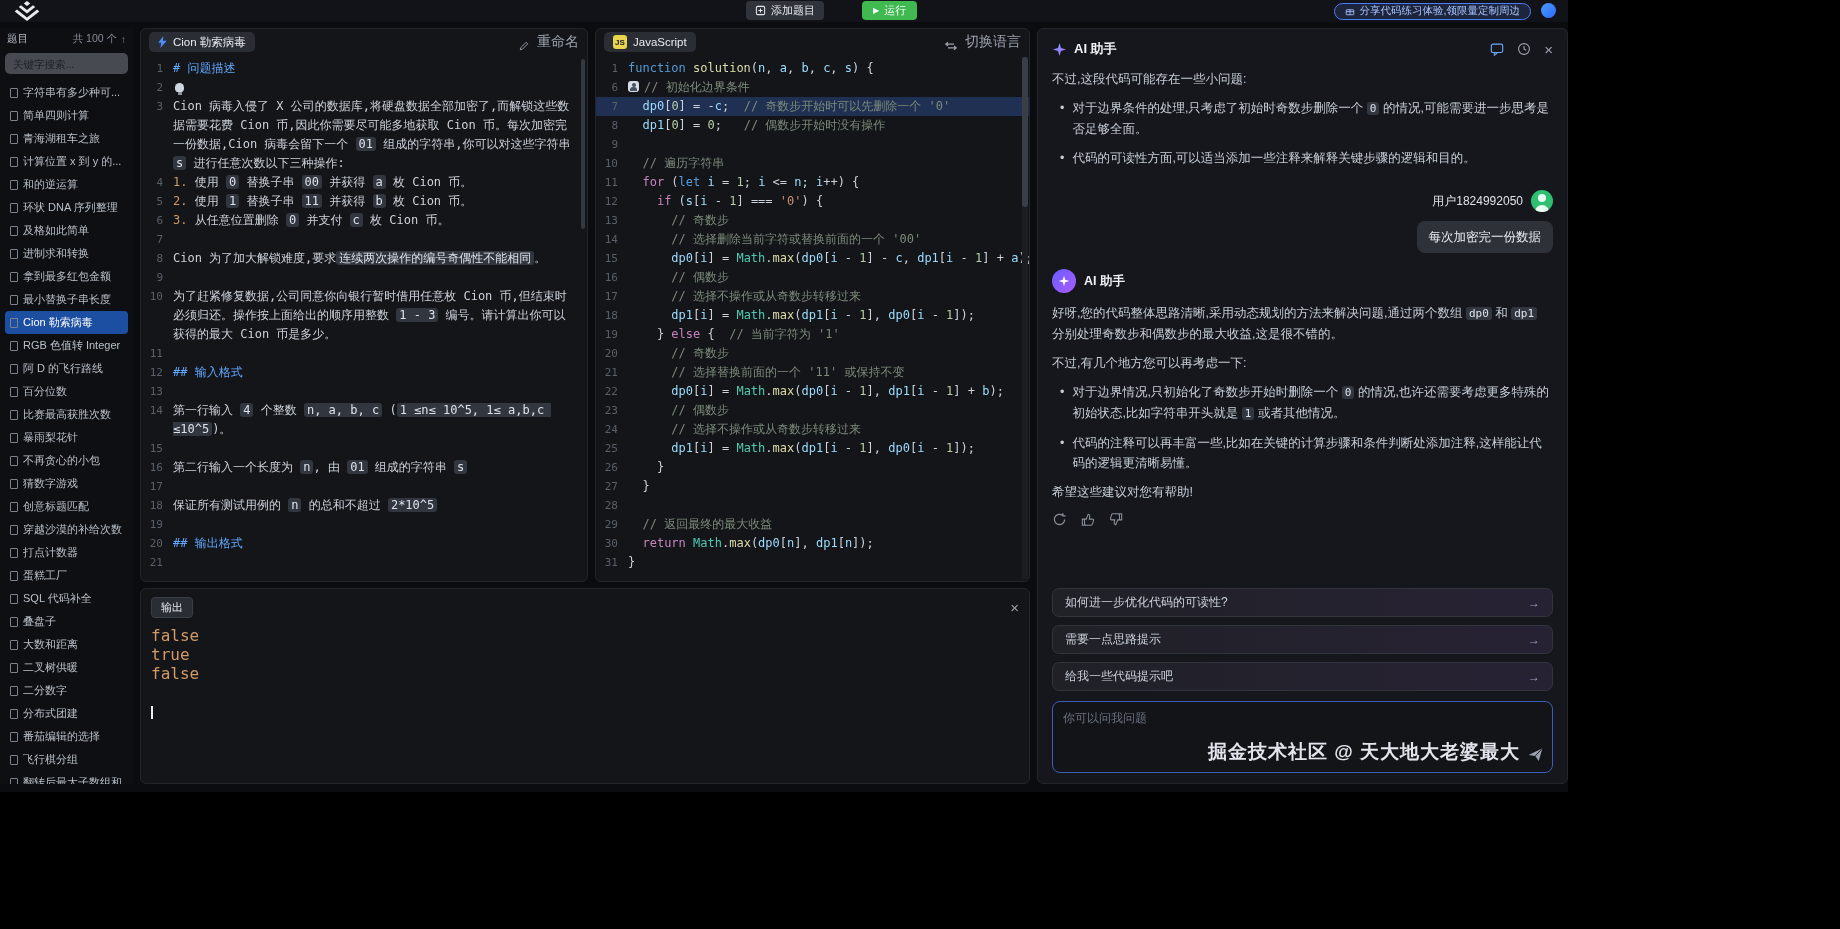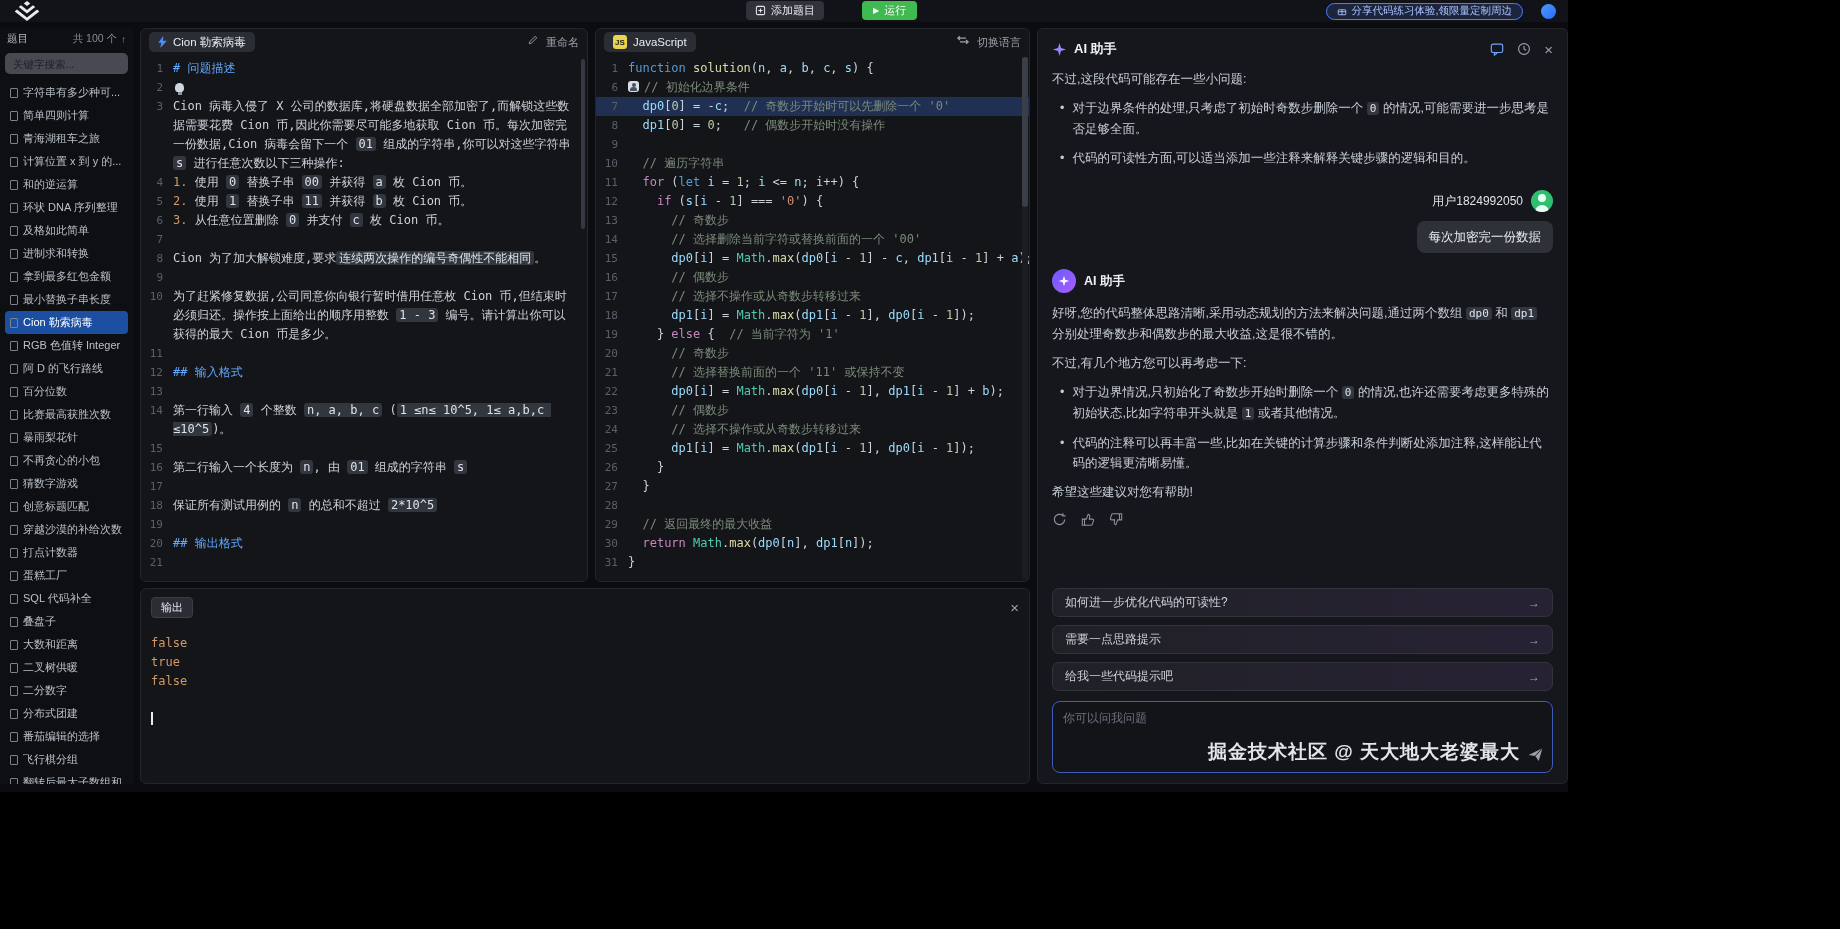--- a/index.html
+++ b/index.html
@@ -6,21 +6,21 @@
   html,body{width:1840px;height:929px;background:#000;font-family:"Liberation Sans","DejaVu Sans",sans-serif;overflow:hidden}
   .app{position:absolute;top:0;left:0;width:1568px;height:792px;background:#0b0c0f;color:#d5dae2;overflow:hidden}
 
   
   .topbar{height:22px;background:#121318;display:flex;align-items:center;padding:8px 12px;position:relative}
   .logo{display:flex;align-items:center;height:20px;overflow:hidden}
   .topbar-center{position:absolute;left:746px;top:1px;display:flex;gap:38px}
   .btn-add{display:flex;align-items:center;gap:5px;background:#30333a;color:#e6e9ee;border:none;border-radius:4px;font-size:11px;padding:0 9px;height:19px;cursor:pointer}
   .btn-run{display:flex;align-items:center;gap:5px;background:#3fb950;color:#fff;border:none;border-radius:4px;font-size:11px;padding:0 11px;height:19px;cursor:pointer}
   .play-ic{font-size:8px;line-height:1}
-  .topbar-right{margin-left:auto;display:flex;align-items:center;gap:18px}
+  .topbar-right{margin-left:auto;display:flex;gap:10px}
   .promo{display:flex;align-items:center;gap:5px;background:rgba(88,135,255,.16);border:1px solid #4c7df9;color:#a9c2ff;border-radius:9px;font-size:10.5px;height:17px;padding:0 10px;white-space:nowrap;cursor:pointer}
   .avatar-mini{width:15px;height:15px;border-radius:50%;background:linear-gradient(135deg,#4c9bff,#2b6bff);flex:0 0 15px}
 
   
   .main{display:flex;height:770px;padding:6px 0 8px 0;gap:7px}
 
   
   .sidebar{flex:0 0 133px;background:#0e0f12;display:flex;flex-direction:column;padding:2px 5px 0}
   .side-head{display:flex;align-items:center;gap:4px;font-size:10.5px;padding:2px 2px 7px}
   .side-title{color:#b3bac4}
@@ -35,21 +35,21 @@
   .side-label{overflow:hidden;text-overflow:ellipsis}
 
   
   .center{flex:0 0 890px;display:flex;flex-direction:column;gap:6px;min-width:0}
   .top-panels{flex:1;display:flex;gap:7px;min-height:0}
   .panel{background:#141519;border:1px solid #23252b;border-radius:6px;position:relative;overflow:hidden}
   .problem{flex:0 0 448px;display:flex;flex-direction:column}
   .editor{flex:1;display:flex;flex-direction:column;min-width:0}
   .panel-head{flex:0 0 26px;display:flex;align-items:center;padding:0 8px}
   .tab-chip{display:flex;align-items:center;gap:6px;background:#2a2d34;border-radius:5px;height:20px;padding:0 9px;font-size:11.5px;color:#e8ebef;cursor:pointer}
-  .rename,.switch-lang{margin-left:auto;display:flex;align-items:flex-start;gap:8px;font-size:11px;color:#9aa1ac;cursor:pointer}
+  .rename,.switch-lang{margin-left:auto;display:flex;align-items:flex-end;gap:8px;font-size:14px;color:#9aa1ac;cursor:pointer}
   .jsbadge{width:14px;height:14px;border-radius:3px;background:#e8d44d;color:#1b1d22;font-weight:bold;font-size:8px;display:flex;align-items:center;justify-content:center}
 
   .code-area{flex:1;padding-top:4px;font-family:"DejaVu Sans Mono","Liberation Mono",monospace;font-size:12px;line-height:19px;overflow:hidden}
   .code-row{display:flex}
   .gutter{flex:0 0 32px;text-align:right;padding-right:10px;color:#596069;font-size:11px}
   .code-content{flex:1;min-height:19px;color:#ccd2da}
   .md .code-content{white-space:pre-wrap;word-break:break-word;padding-right:14px}
   .ed .code-content{white-space:pre}
   .ed .code-row.hl{background:#203052}
 
@@ -74,21 +74,21 @@
 
   .vthumb{position:absolute;right:2px;top:30px;width:4px;height:170px;background:#343840;border-radius:2px}
   .vtrack{position:absolute;right:1px;top:28px;bottom:2px;width:6px;background:#1b1d22}
   .vthumb2{width:6px;height:150px;background:#3a3e47;border-radius:3px}
 
   
   .output{flex:0 0 196px;background:#141519;border:1px solid #23252b;border-radius:6px;padding:8px 10px;display:flex;flex-direction:column}
   .out-head{display:flex;align-items:center}
   .out-chip{background:#2a2d34;border:1px solid #3a3e46;border-radius:4px;color:#e6e9ee;font-size:11px;padding:2px 9px;cursor:pointer}
   .out-close{margin-left:auto;color:#9aa1ac;font-size:15px;line-height:1;cursor:pointer}
-  .out-body{margin-top:16px;font-family:"DejaVu Sans Mono","Liberation Mono",monospace;font-size:12px;line-height:19px;color:#d19a66}
+  .out-body{margin-top:8px;font-family:"DejaVu Sans Mono","Liberation Mono",monospace;font-size:16px;line-height:19px;color:#d19a66}
   .out-line{min-height:19px}
   .caret{display:inline-block;width:2px;height:13px;background:#e8ebef;vertical-align:-2px;animation:blink 1s steps(1) infinite}
   @keyframes blink{50%{opacity:0}}
 
   
   .ai{flex:1;background:#16171c;border:1px solid #23252b;border-radius:6px;display:flex;flex-direction:column;padding:9px 14px 10px;overflow:hidden;min-width:0}
   .ai-head{display:flex;align-items:center;gap:7px;flex:0 0 22px}
   .ai-title{font-size:13px;font-weight:bold;color:#f0f2f5}
   .ai-actions{margin-left:auto;display:flex;gap:13px;align-items:center;color:#9aa1ac}
   .ai-ic{cursor:pointer;display:flex;align-items:center}

